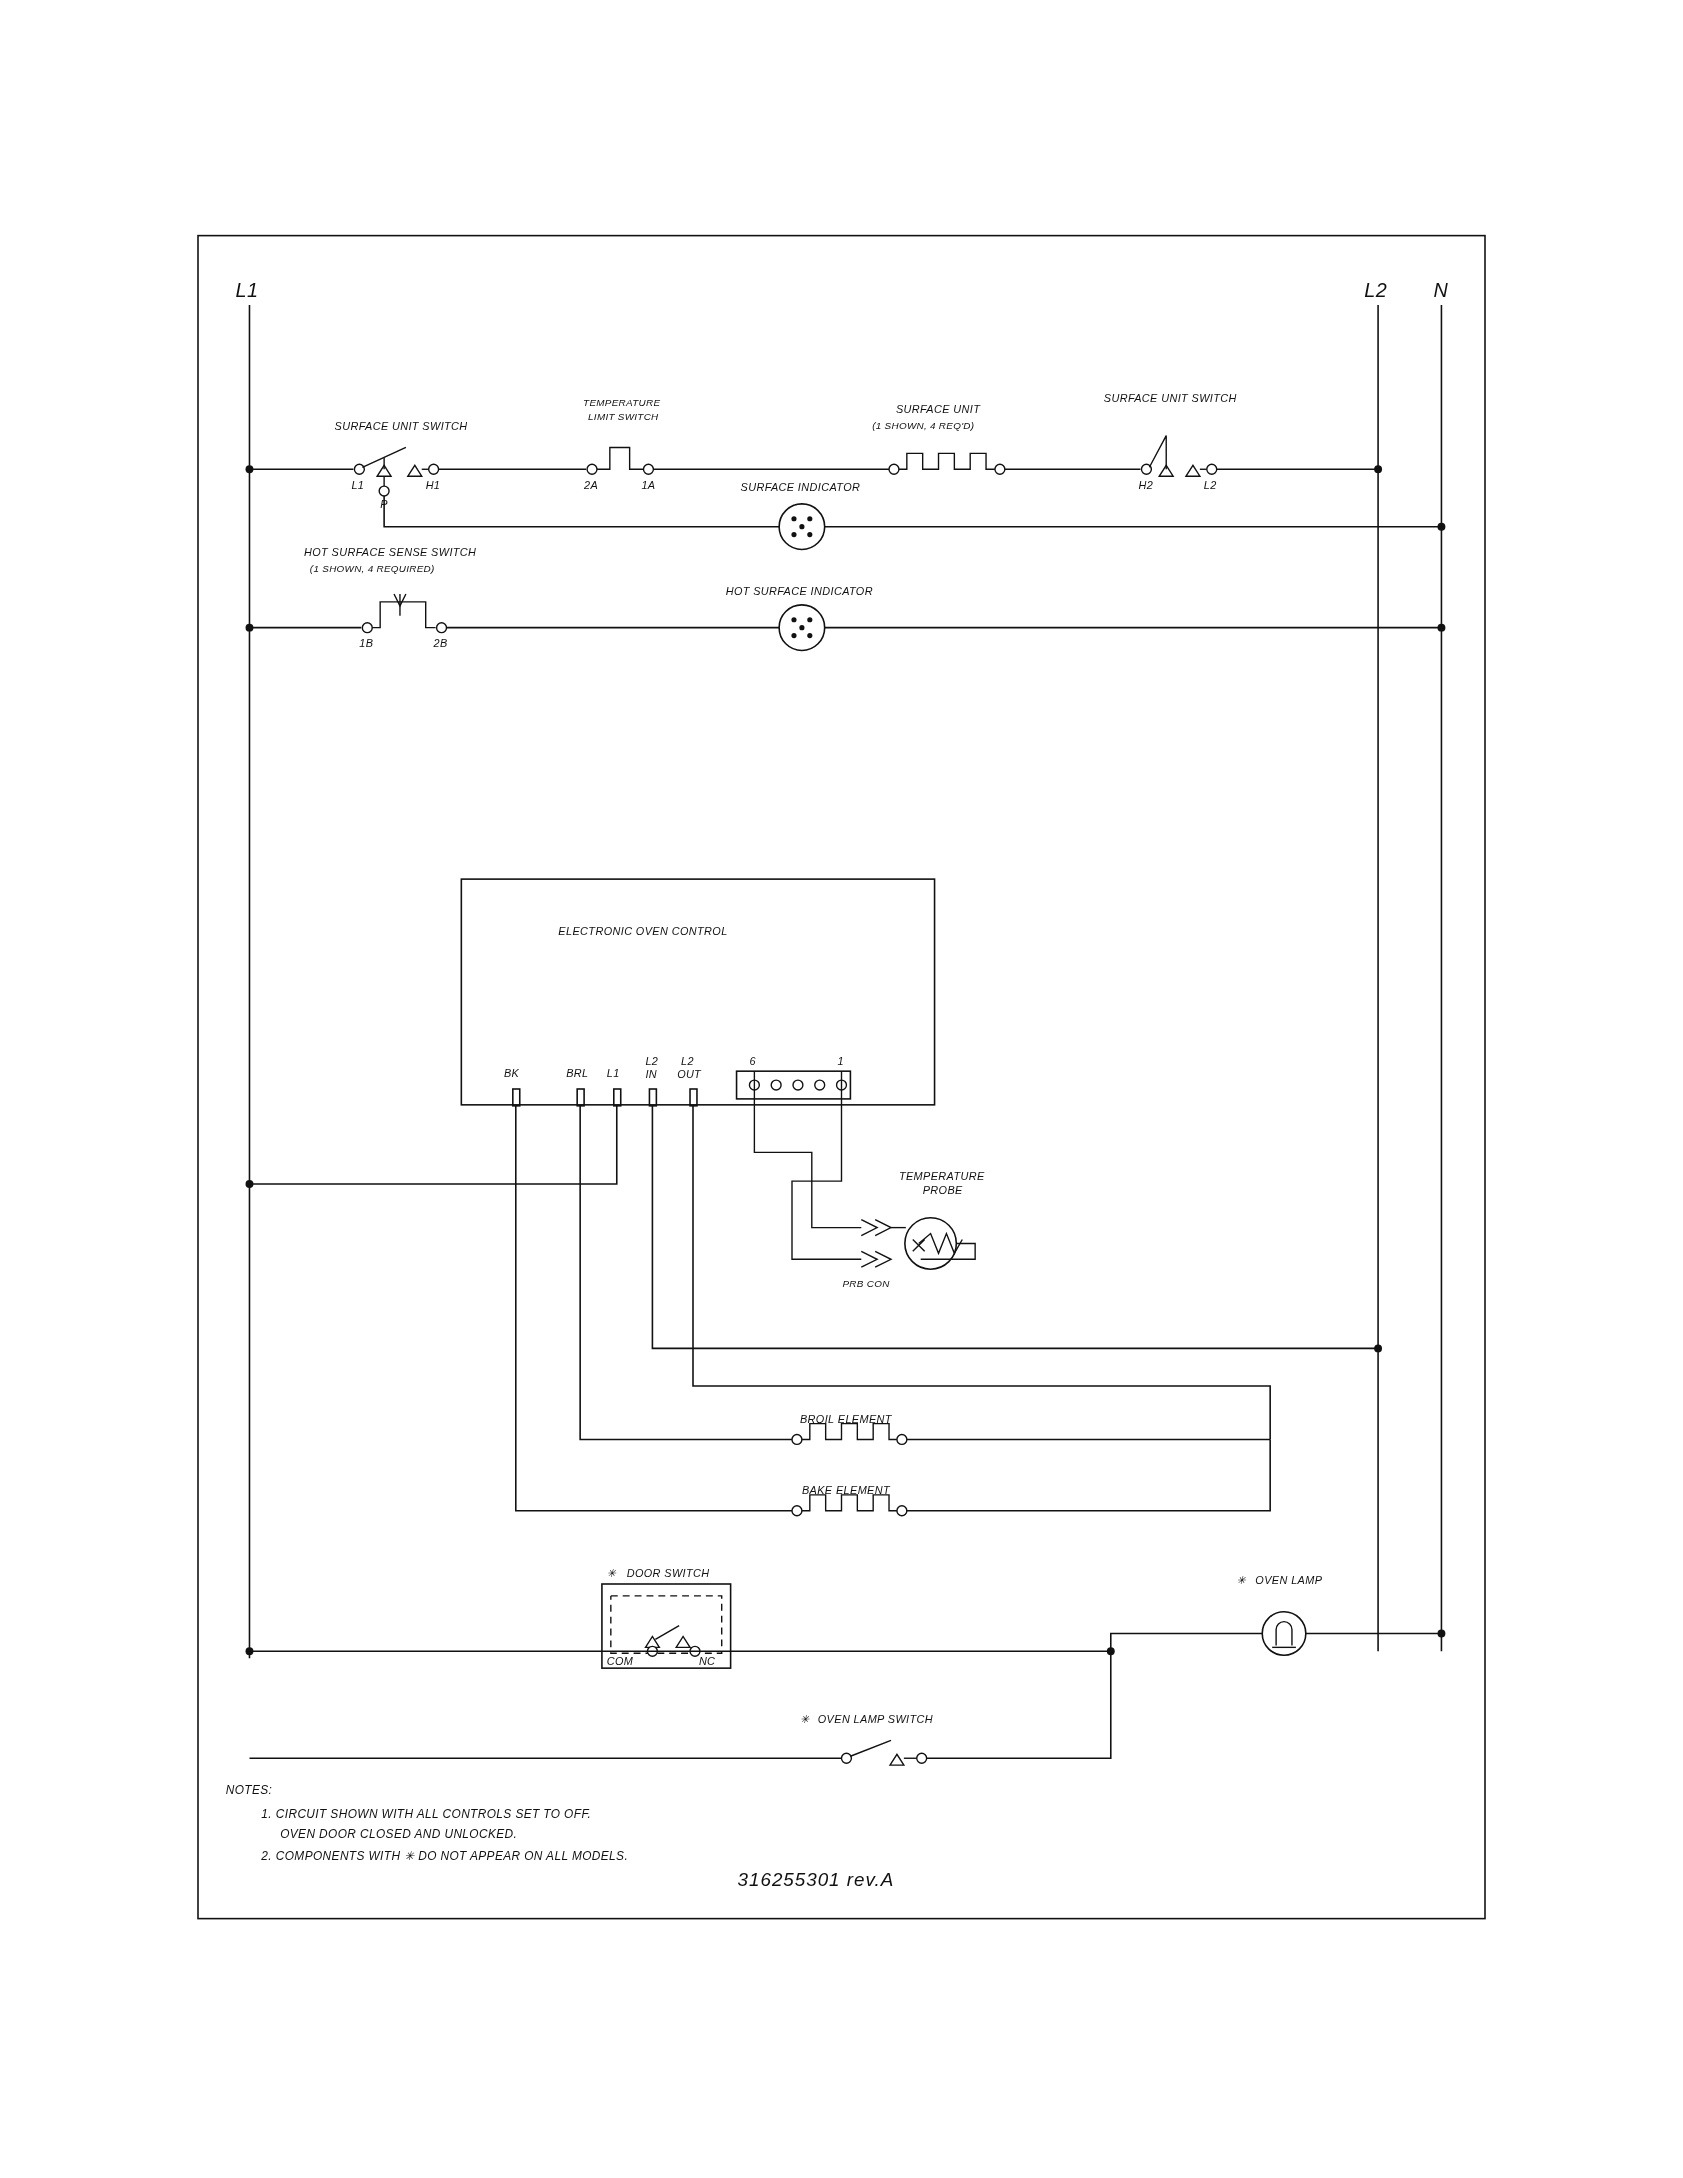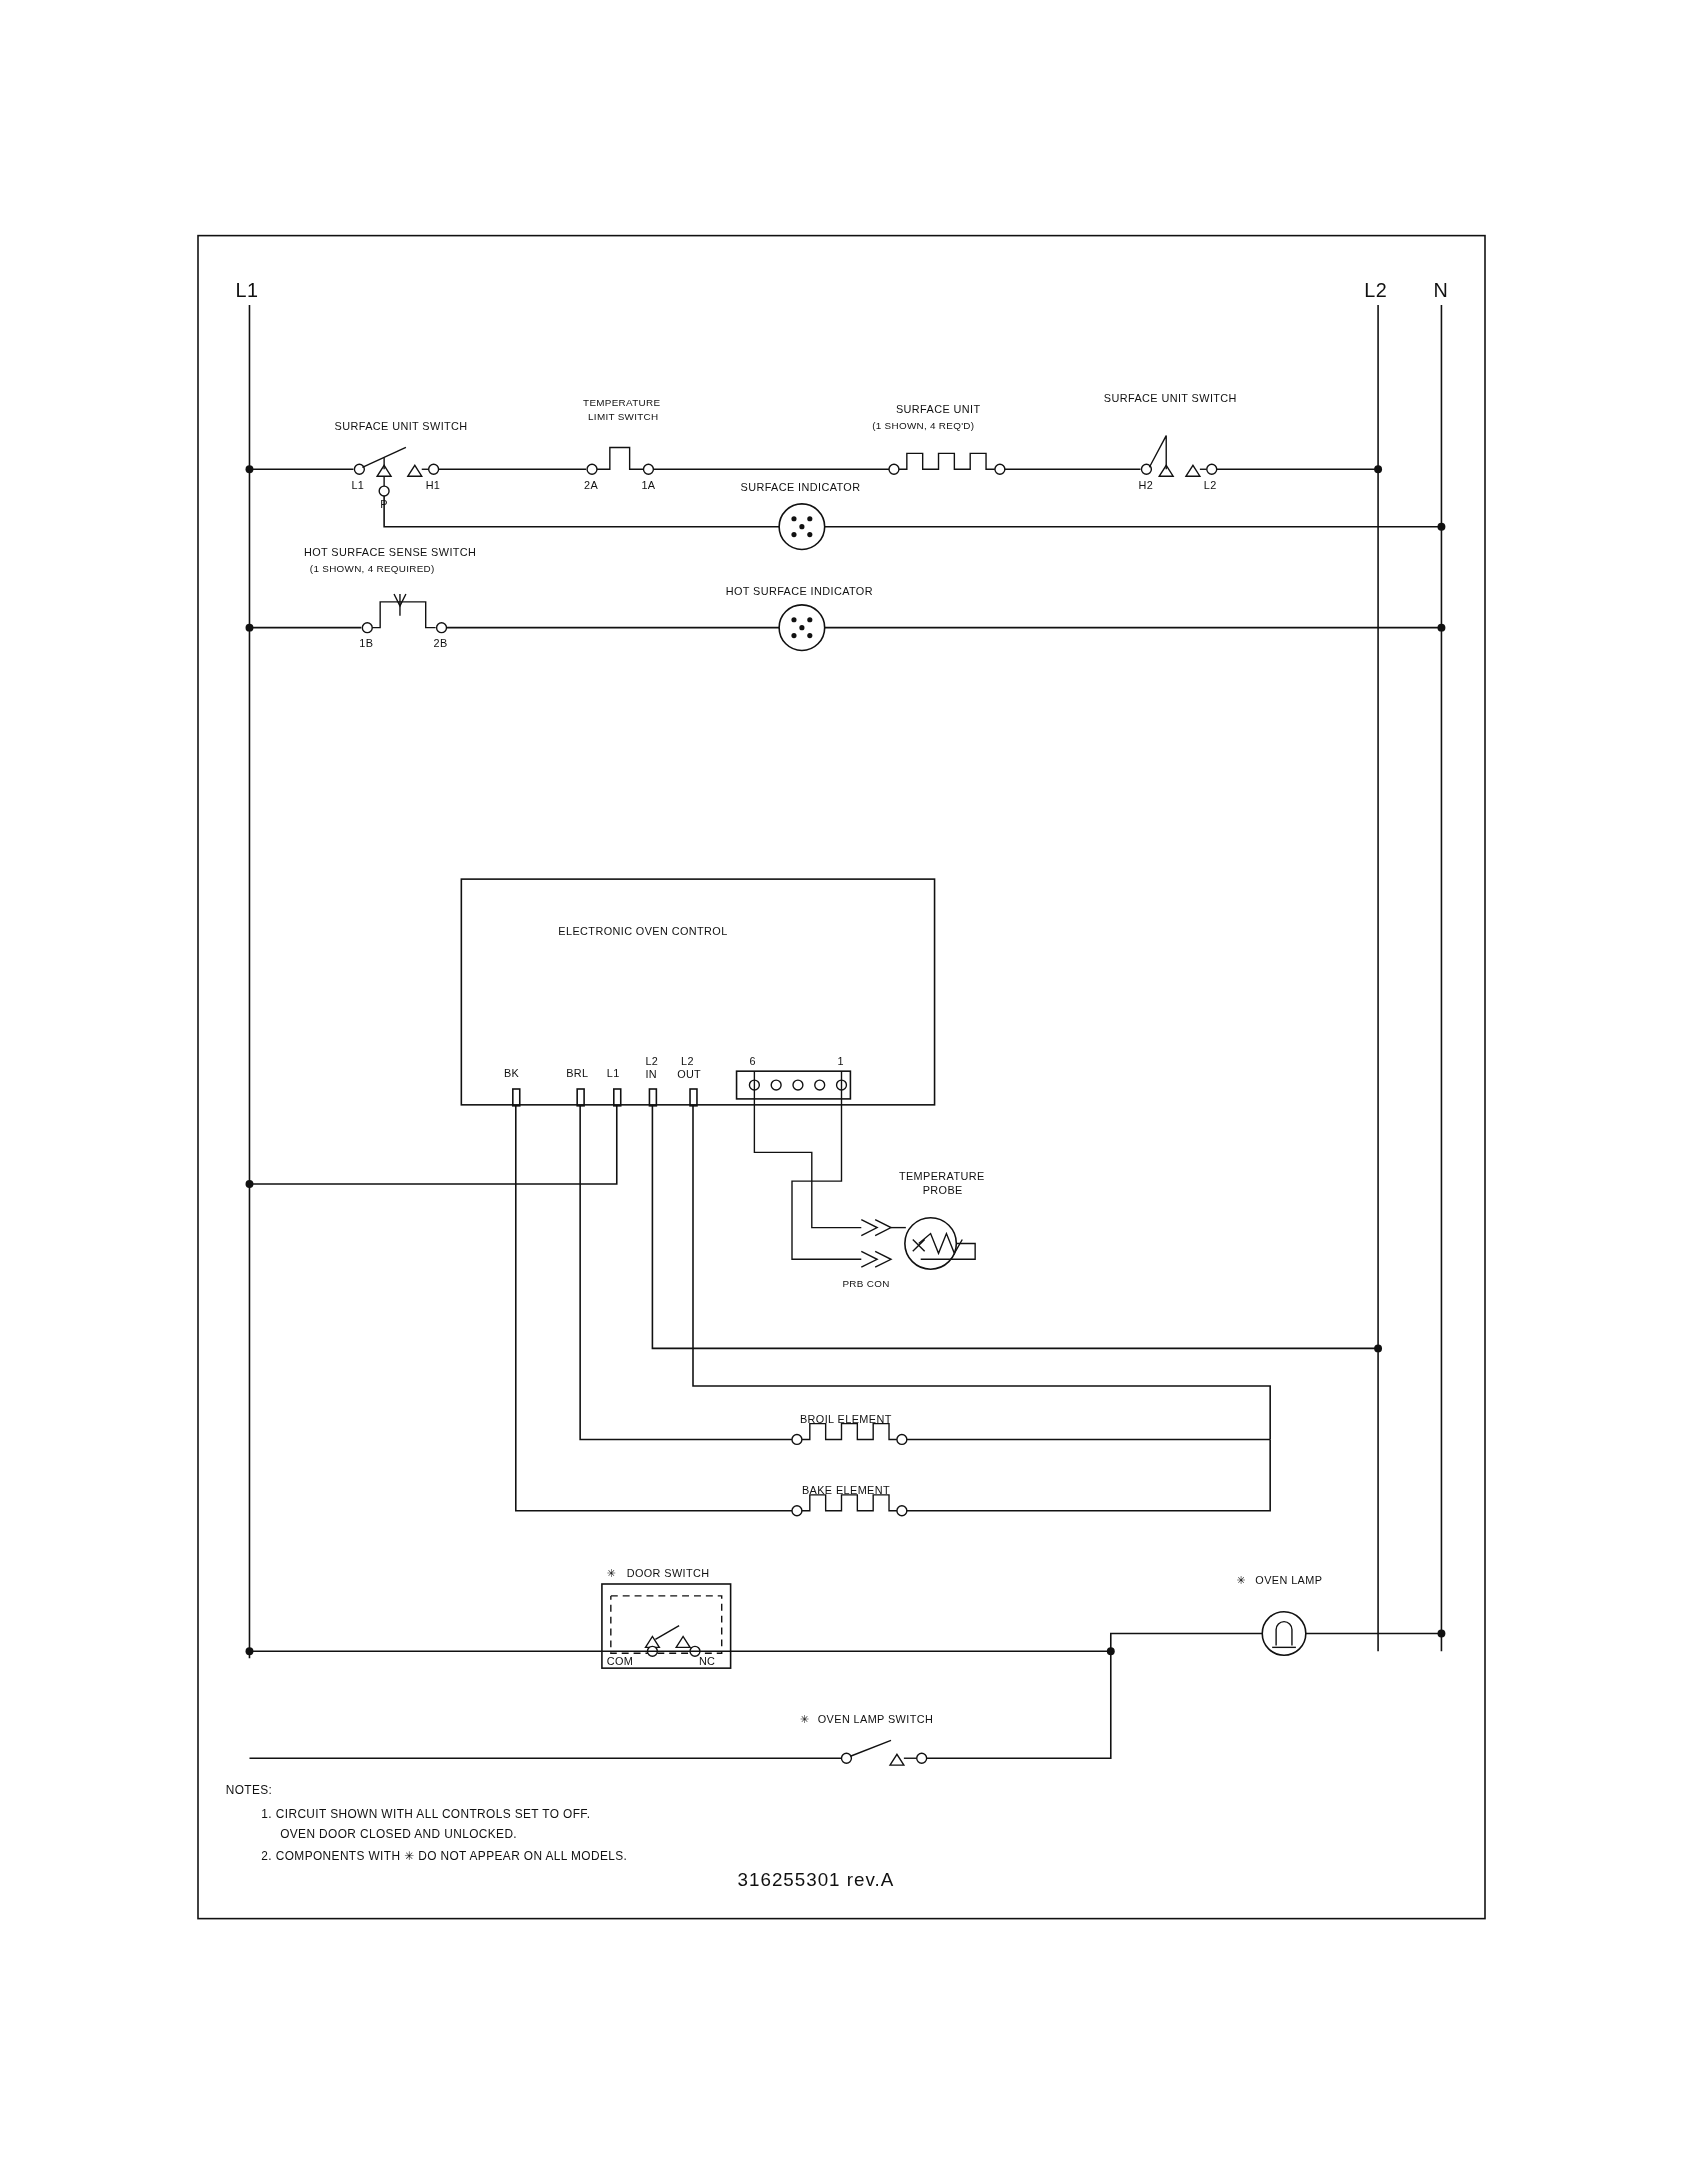--- a/index.html
+++ b/index.html
@@ -13,20 +13,21 @@
     font-family: "Liberation Sans", sans-serif;
     color: #000;
     position: relative;
     overflow: hidden;
   }
   #sheet {
     position: absolute;
     left: 0; top: 0;
     width: 1402px;
     height: 2178px;
+    font-style: italic;
   }
   svg text {
     font-family: "Liberation Sans", sans-serif;
     fill: #111;
   }
   .lbl { font-size: 11px; letter-spacing: 0.4px; }
   .lbl-sm { font-size: 10px; letter-spacing: 0.3px; }
   .lbl-term { font-size: 11px; letter-spacing: 0.3px; }
   .lbl-rail { font-size: 20px; letter-spacing: 0.5px; }
   .lbl-notes { font-size: 12px; letter-spacing: 0.4px; }

